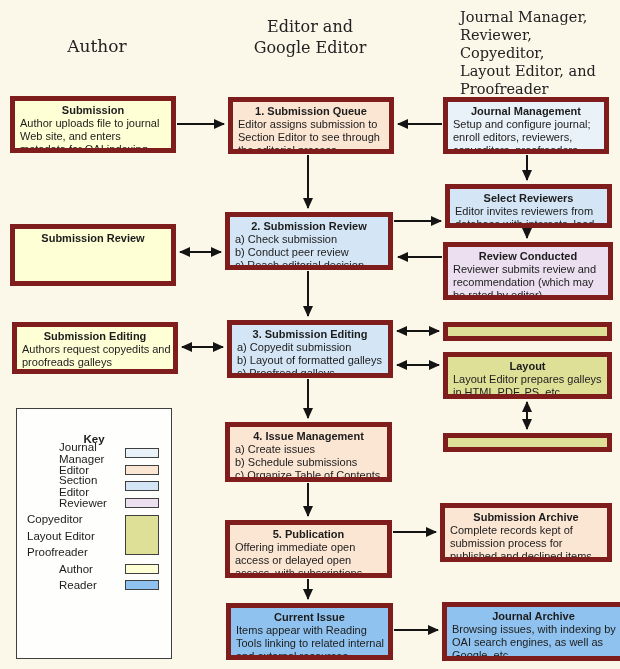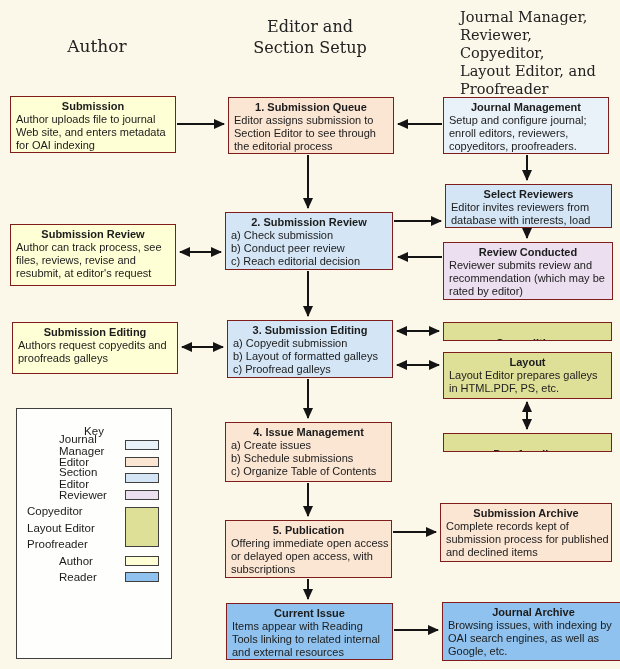--- a/index.html
+++ b/index.html
@@ -15,70 +15,69 @@
     position:absolute;
     font-family:"DejaVu Serif","Liberation Serif",serif;
     color:#222;
     white-space:pre-line;
   }
   #hdr-author{left:52px;top:36px;width:90px;font-size:17px;text-align:center;}
   #hdr-editor{left:228px;top:16px;width:164px;font-size:16px;line-height:21px;text-align:center;}
   #hdr-roles{left:460px;top:8px;width:158px;font-size:14.5px;line-height:18px;text-align:left;}
   .box{
     position:absolute;
-    border:1px solid #7f1d1d;
+    border:5px solid #7f1d1d;
     box-sizing:border-box;
     overflow:hidden;
   }
   .box-title{
     font-size:11px;font-weight:bold;text-align:center;
     padding-top:3px;line-height:13px;
   }
   .box-title.only{padding-top:14px;}
   .box-body{
     font-size:11px;line-height:13px;text-align:left;
     padding:0 2px 0 5px;white-space:pre-line;
   }
   #key-box{
     position:absolute;left:16px;top:408px;width:156px;height:251px;
     border:1px solid #3f3f3f;background:#fefefc;box-sizing:border-box;
   }
-  .key-title{font-size:11.5px;font-weight:normal;text-align:center;padding-top:16px;}
+  .key-title{font-size:11.5px;font-weight:bold;text-align:center;padding-top:24px;}
   .key-row{
     display:flex;align-items:center;justify-content:space-between;
     padding:0 12px 0 10px;height:16.5px;font-size:11.5px;margin-left:32px;
   }
   .key-row .swatch{width:34px;height:10px;border:1px solid #3f3f3f;box-sizing:border-box;flex:none;}
   .key-group{display:flex;justify-content:space-between;padding:0 12px 0 10px;}
   .key-group .labels{display:flex;flex-direction:column;}
   .key-group .labels div{height:16.5px;font-size:11.5px;display:flex;align-items:center;}
   .key-group .swatch-tall{width:34px;height:40px;border:1px solid #3f3f3f;box-sizing:border-box;flex:none;margin-top:4px;}
   svg#arrows{position:absolute;left:0;top:0;pointer-events:none;}
 </style>
 </head>
 <body>
 
 <div id="canvas">
 
   <div class="hdr" id="hdr-author">Author</div>
   <div class="hdr" id="hdr-editor">Editor and
-Section Setup</div>
+Google Editor</div>
   <div class="hdr" id="hdr-roles">Journal Manager,
 Reviewer, Copyeditor,
 Layout Editor, and
 Proofreader</div>
 
   <div class="box" style="left: 10px; top: 96px; width: 166px; height: 57px; background-color: rgb(255, 255, 214);">
     <div class="box-title">Submission</div>
     <div class="box-body">Author uploads file to journal Web site, and enters metadata for OAI indexing</div>
   </div>
 
   <div class="box" style="left: 10px; top: 224px; width: 166px; height: 62px; background-color: rgb(255, 255, 214);">
     <div class="box-title">Submission Review</div>
-    <div class="box-body">Author can track process, see files, reviews, revise and resubmit, at editor's request</div>
   </div>
 
   <div class="box" style="left: 12px; top: 322px; width: 166px; height: 52px; background-color: rgb(255, 255, 214);">
     <div class="box-title">Submission Editing</div>
     <div class="box-body">Authors request copyedits and proofreads galleys</div>
   </div>
 
   <div id="key-box">
     <div class="key-title">Key</div>
     <div class="key-row">

